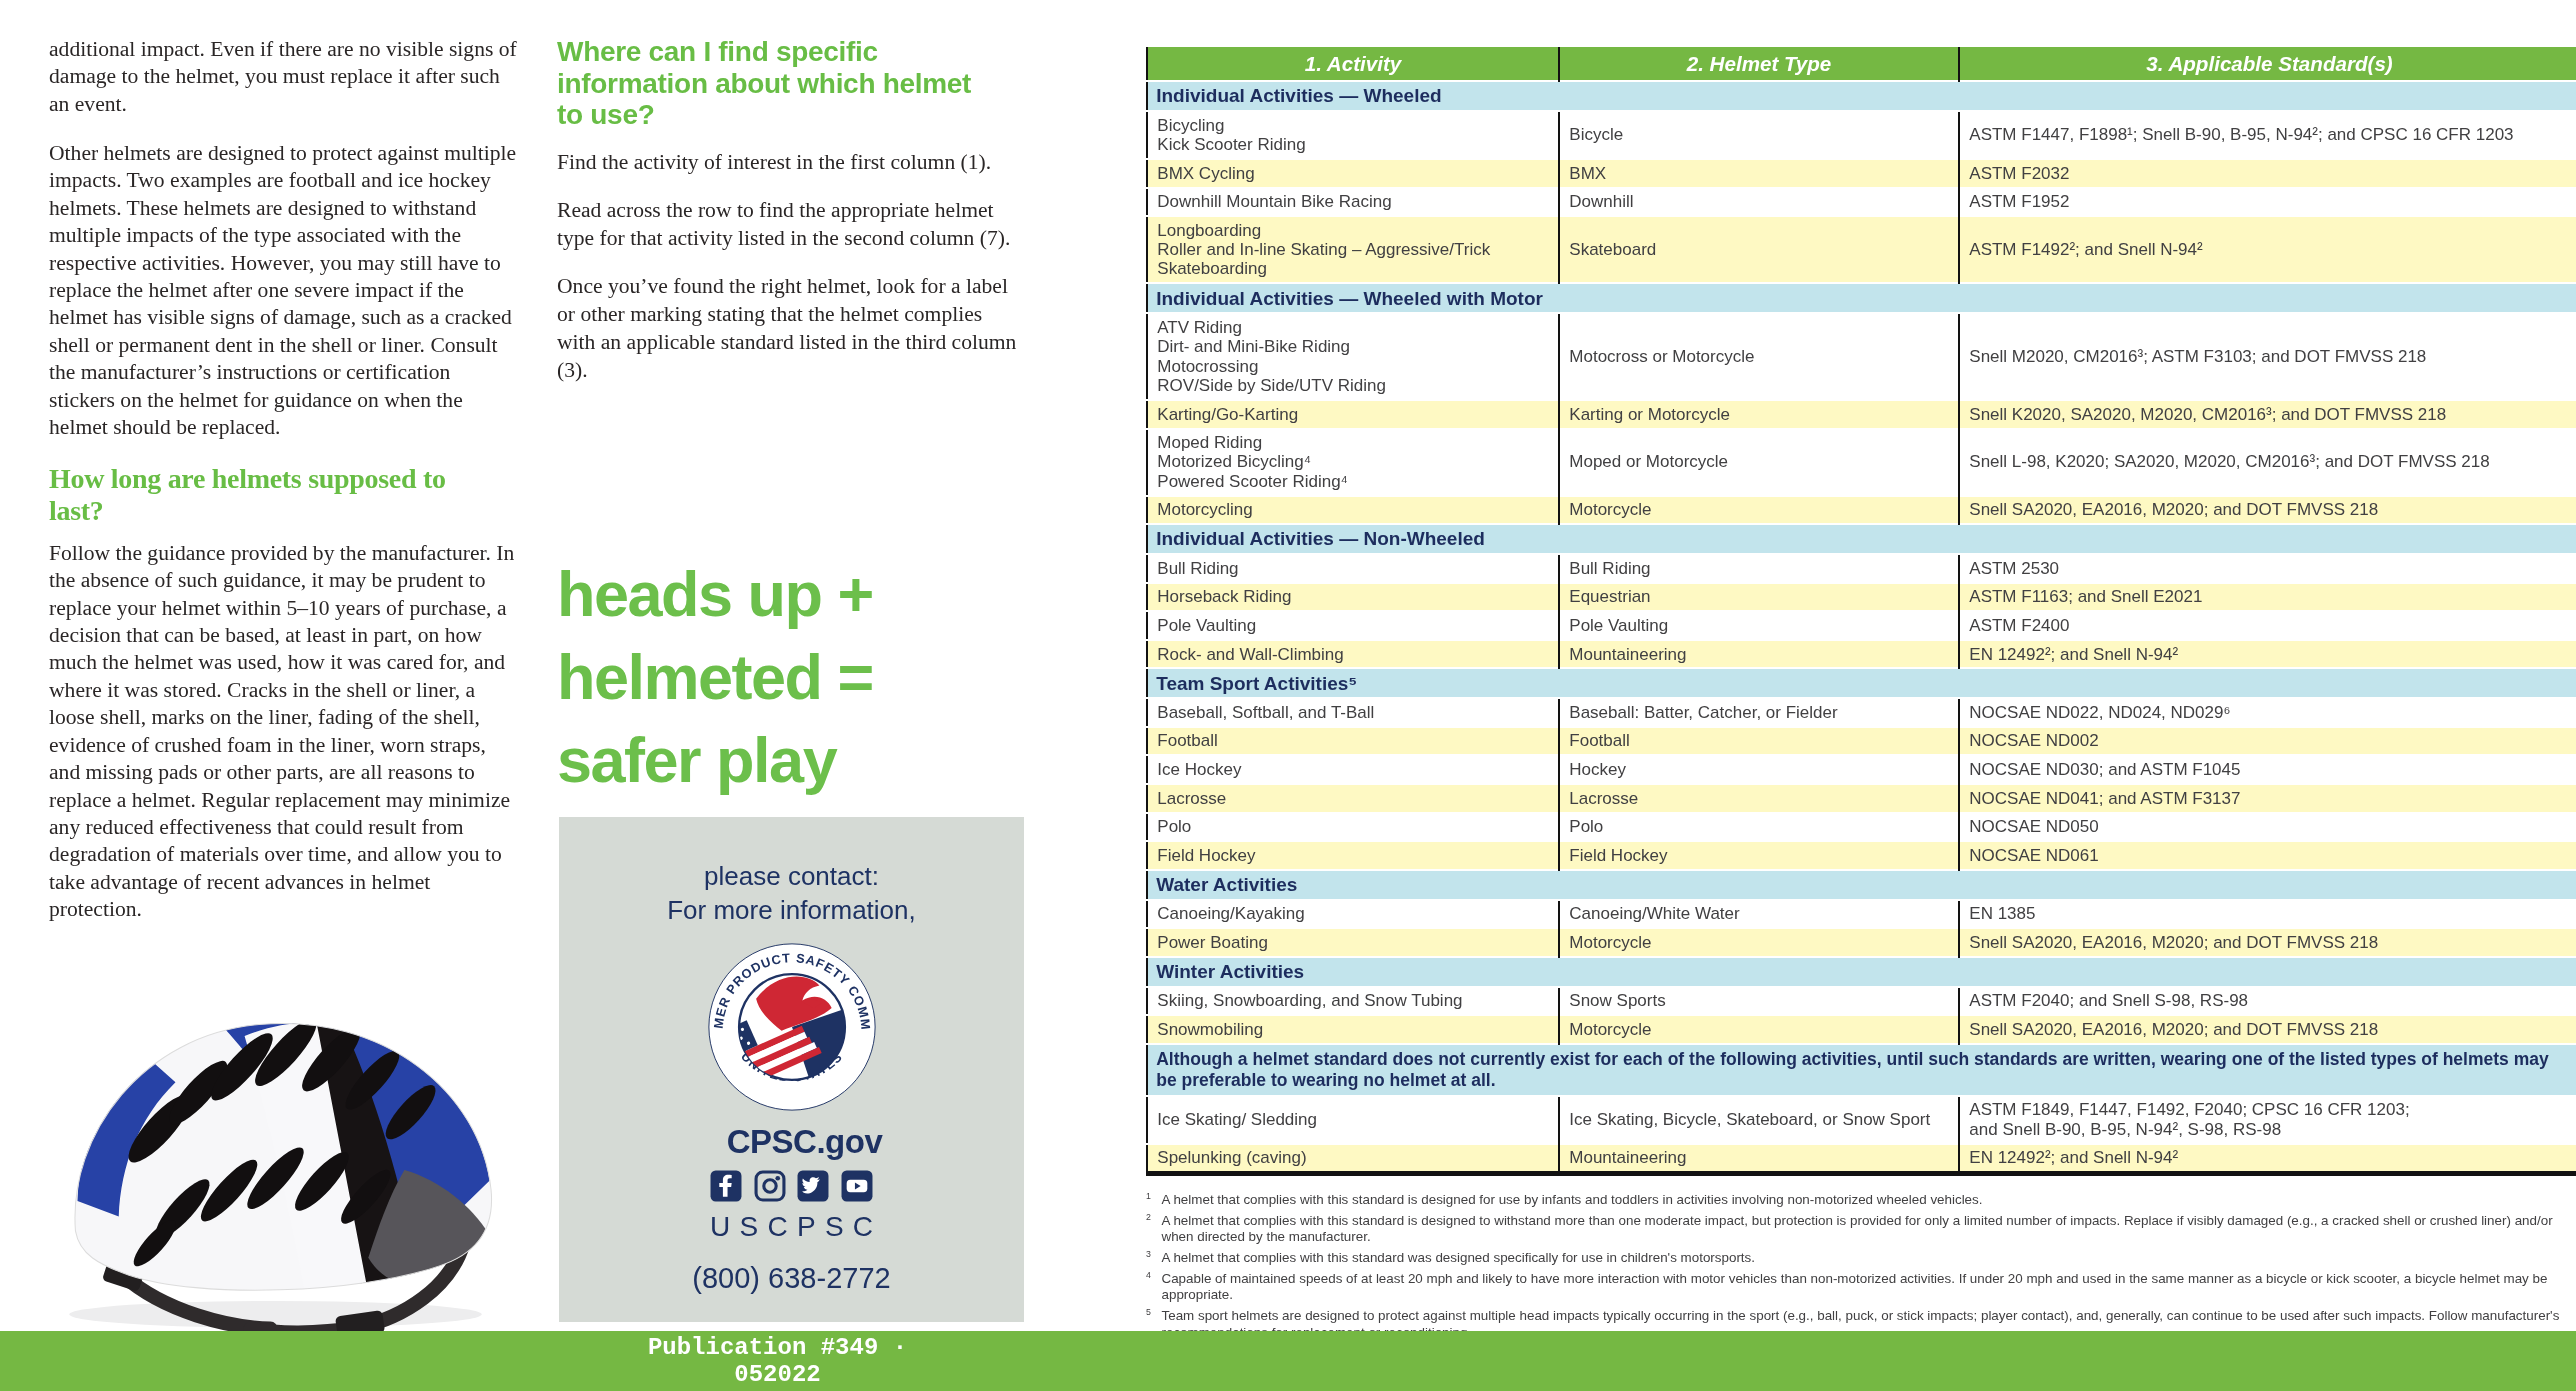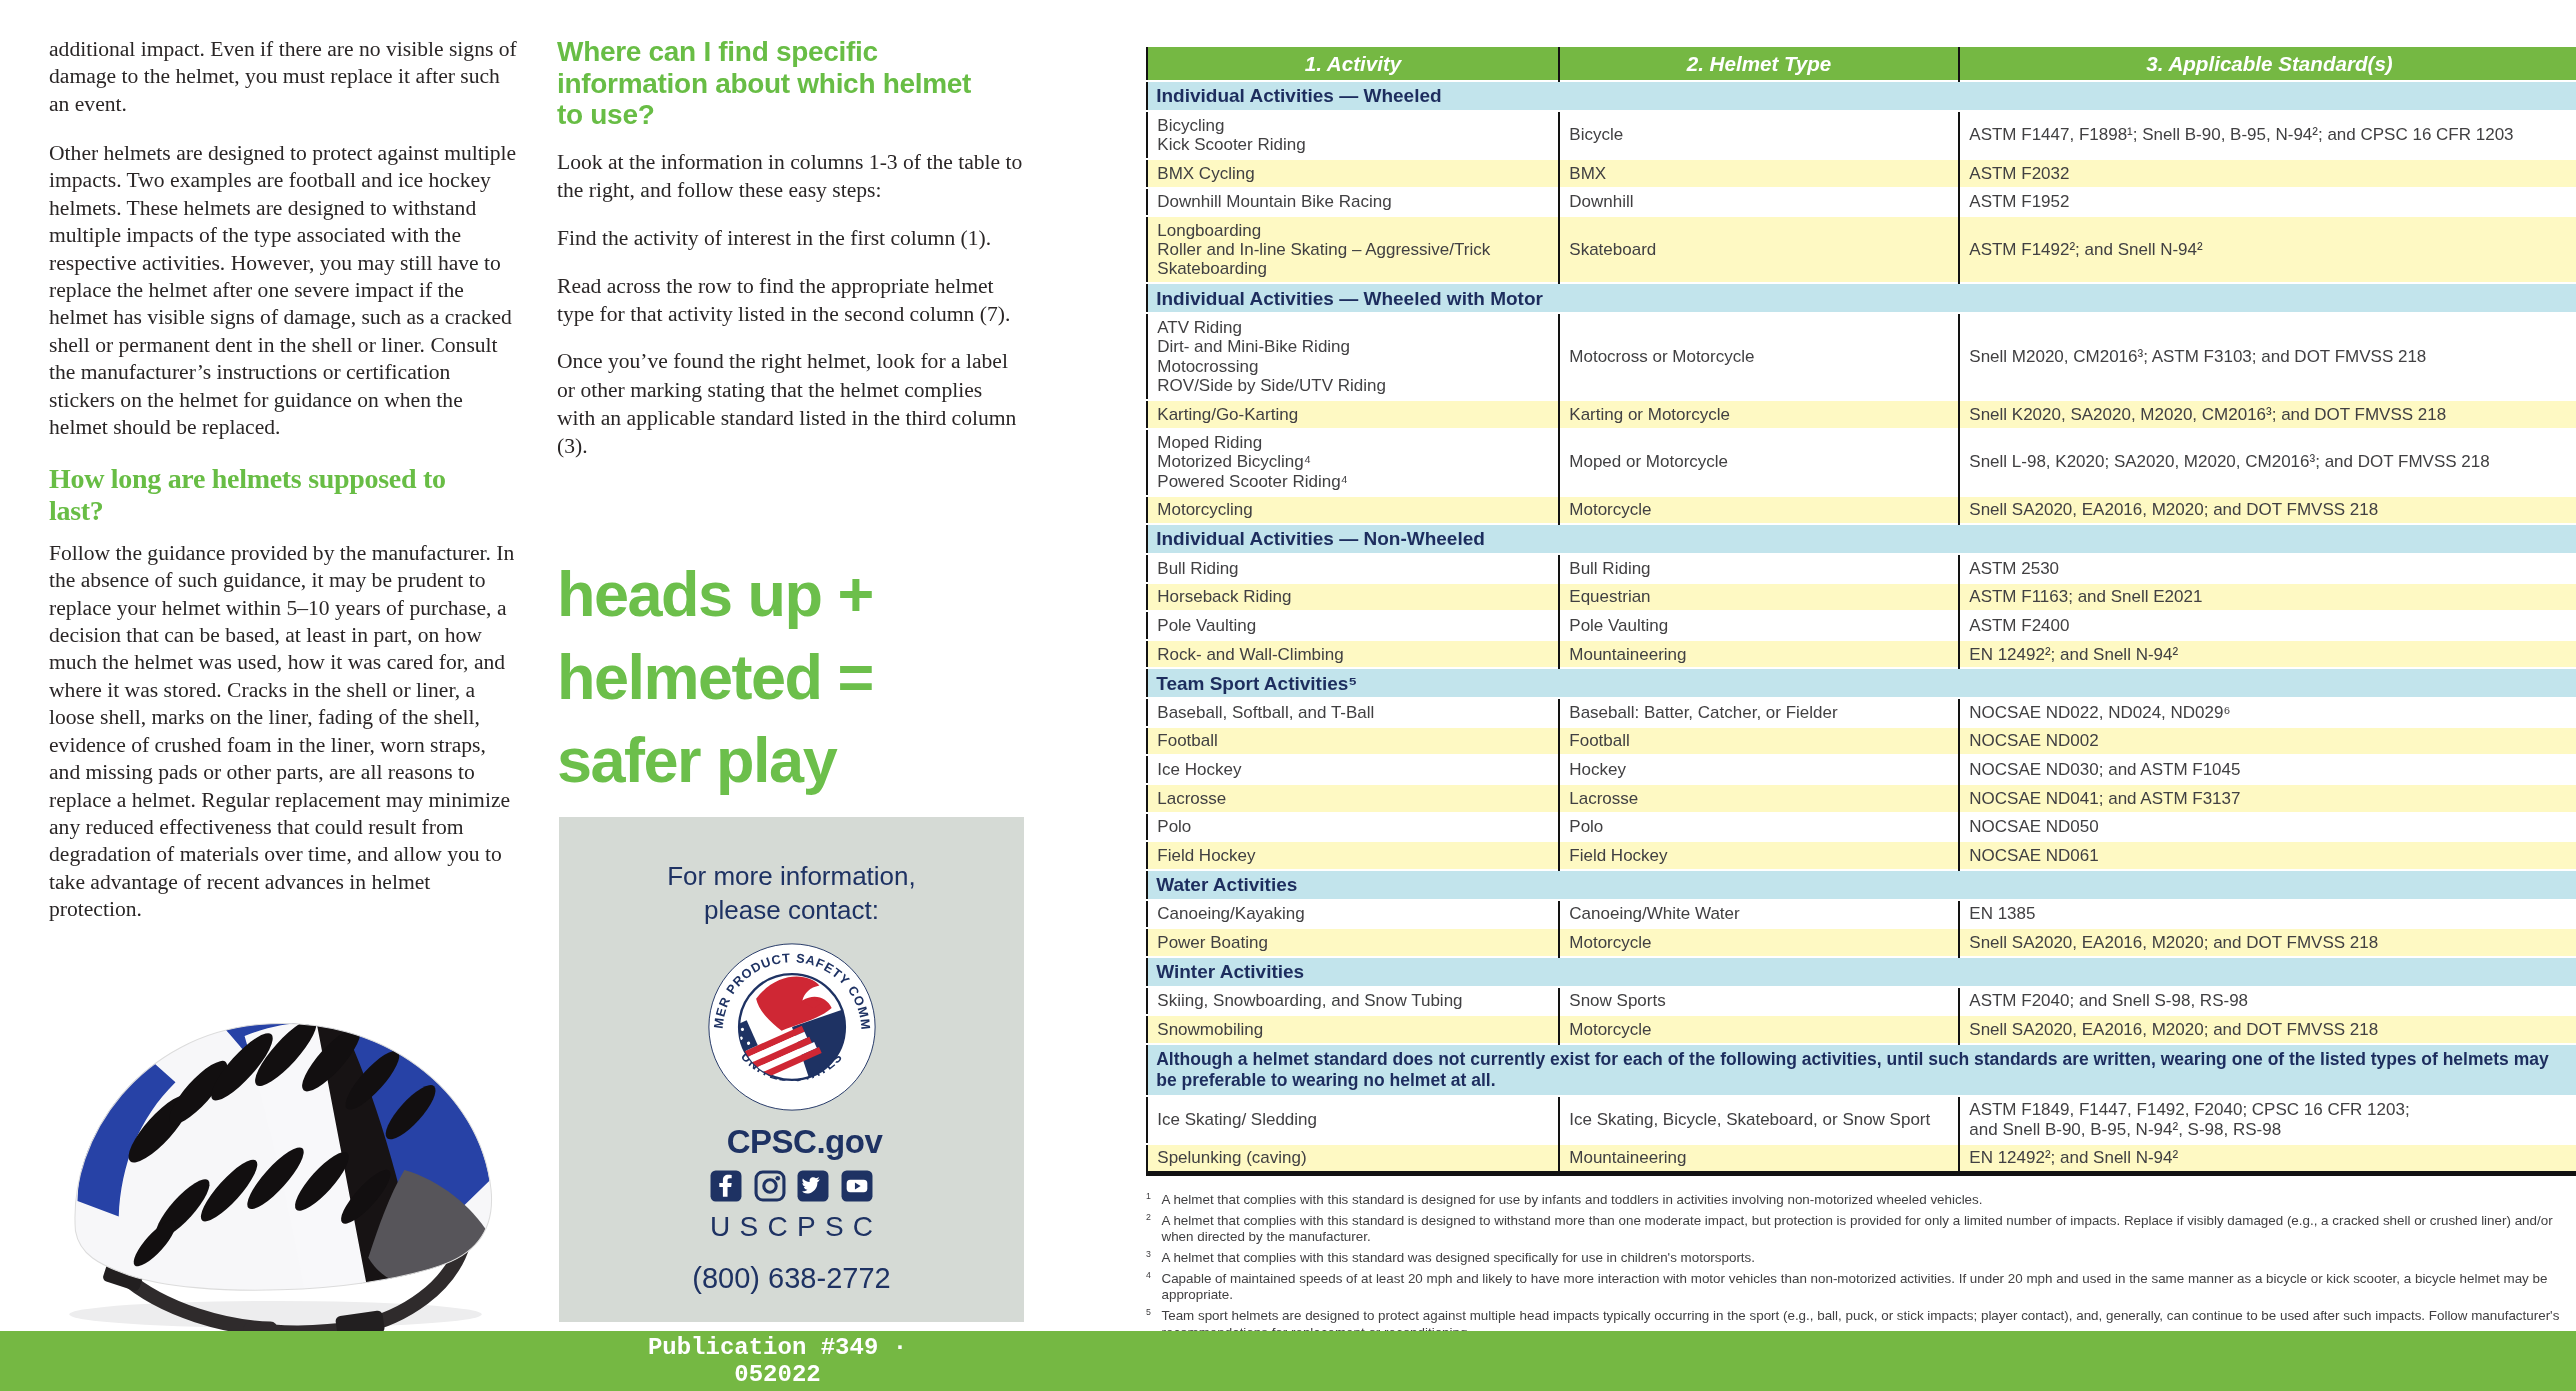--- a/index.html
+++ b/index.html
@@ -112,36 +112,35 @@
         <ellipse cx="570" cy="402" rx="74" ry="22" transform="rotate(-48 570 402)"></ellipse>
         <ellipse cx="655" cy="432" rx="68" ry="20" transform="rotate(-48 655 432)"></ellipse>
         <ellipse cx="246" cy="522" rx="58" ry="18" transform="rotate(-48 246 522)"></ellipse>
       </g>
     </g>
     <path d="M92,498 C78,310 225,118 448,98 C688,76 878,228 898,418 C906,498 866,544 798,566 C640,620 332,630 196,584 C138,564 100,544 92,498 Z" fill="none" stroke="#dcdcdc" stroke-width="2"></path>
   </svg>
 
   <div class="mid-col">
     <div class="green-head" style="width:433px;margin-bottom:17.5px;">Where can I find specific information about which helmet to use?</div>
-    <p class="serif">Look at the information in columns 1-3 of the table to the right, and follow these easy steps:</p>
     <p class="serif">Find the activity of interest in the first column (1).</p>
     <p class="serif">Read across the row to find the appropriate helmet type for that activity listed in the second column (7).</p>
     <p class="serif">Once you’ve found the right helmet, look for a label or other marking stating that the helmet complies with an applicable standard listed in the third column (3).</p>
   </div>
 
   <div class="display-green">
     <div>heads up +</div>
     <div>helmeted =</div>
     <div>safer play</div>
   </div>
 
   <div class="contact-box">
     <div class="lead">
+      <div>please contact:</div>
       <div>For more information,</div>
-      <div>please contact:</div>
     </div>
     <div class="seal-wrap">
       <svg width="170" height="170" viewBox="0 0 360 360">
         <defs>
           <path id="arcTop" d="M 33,190 A 147,147 0 1 1 327,190"></path>
           <path id="arcBot" d="M 52,212 A 140,140 0 0 0 308,212"></path>
           <clipPath id="sealInner">
               <circle cx="180" cy="180" r="112"></circle>
             </clipPath>
         </defs>

